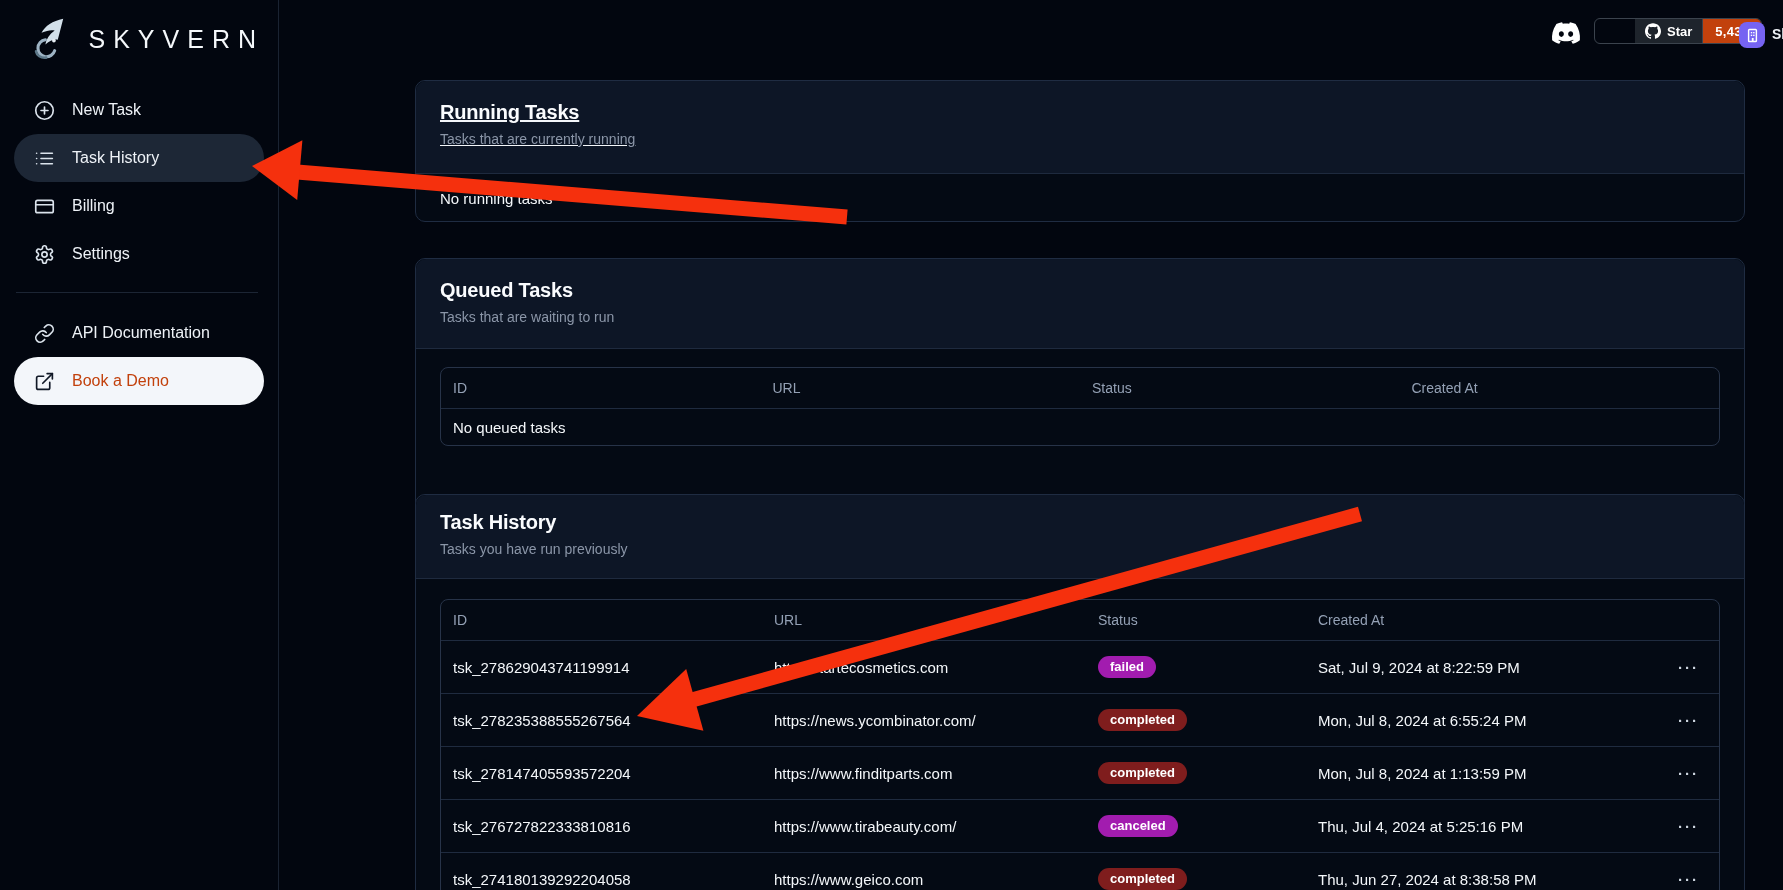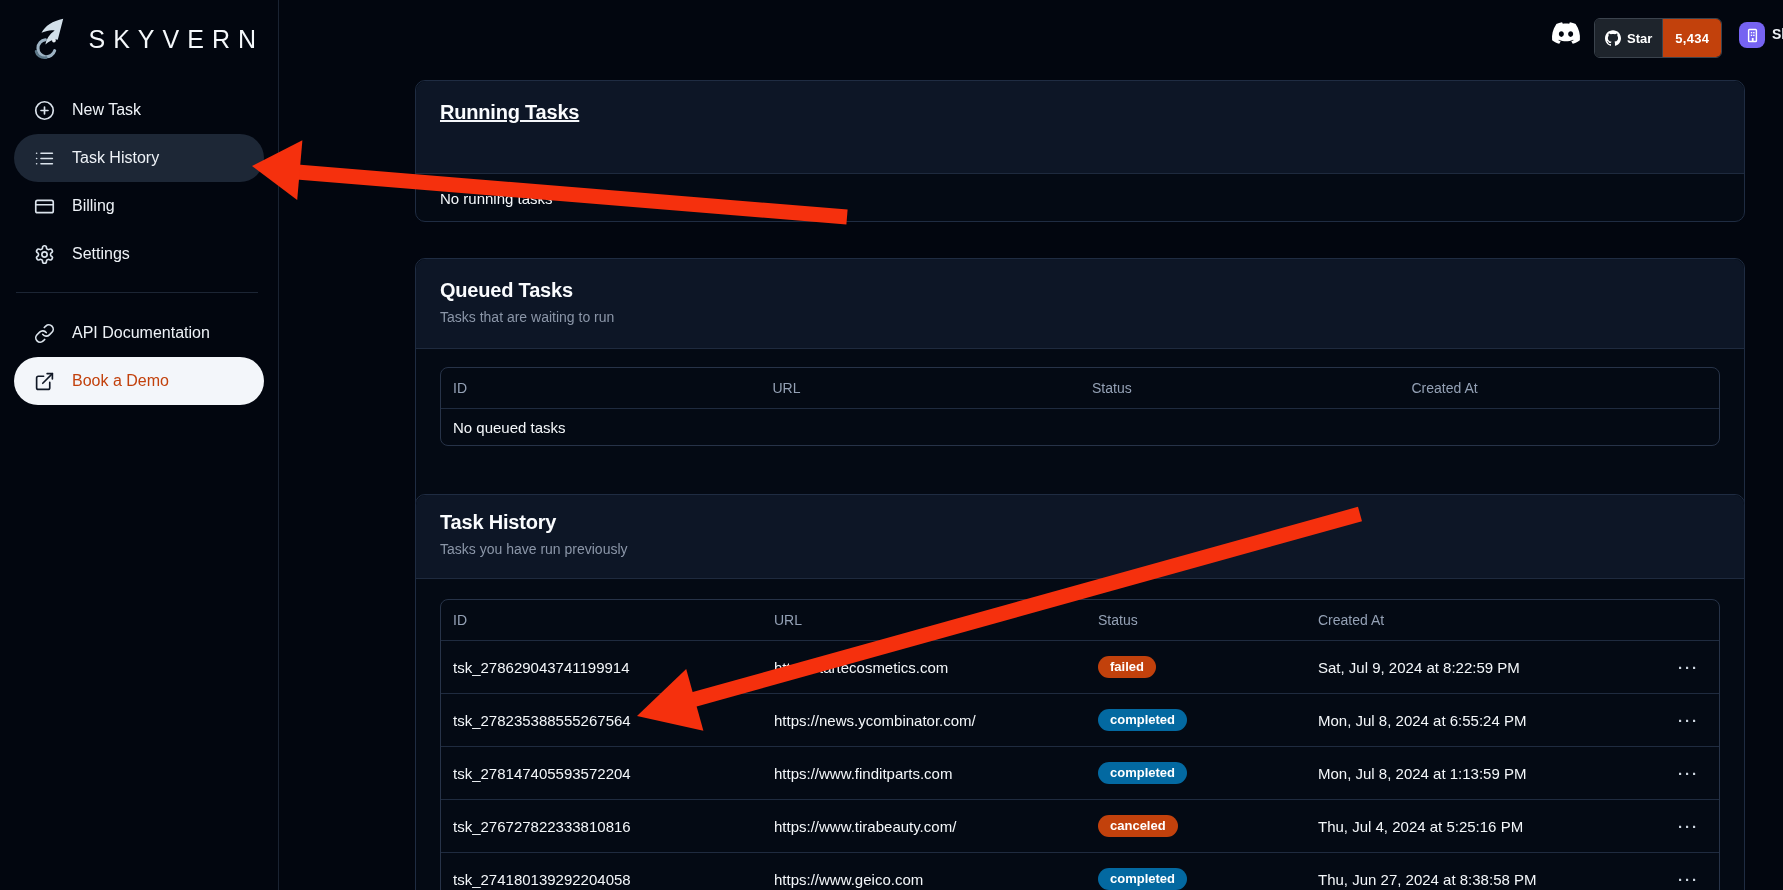--- a/index.html
+++ b/index.html
@@ -15,21 +15,21 @@
   .nav { margin:16px 14px 0; display:flex; flex-direction:column; }
   .nav-item { display:flex; align-items:center; gap:17px; height:48px; padding:0 20px; border-radius:24px; cursor:pointer; color:#eef2f7; font-size:16px; font-weight:500; }
   .nav-item.active { background:#1d2736; }
   .nav-item.demo { background:#f3f6fa; color:#c2410c; }
   .nav-item.demo .icn { stroke:#101826; }
   .icn { width:21px; height:21px; stroke:#dbe3ec; stroke-width:1.9; fill:none; stroke-linecap:round; stroke-linejoin:round; flex:0 0 auto; }
   .sidebar-divider { border:none; border-top:1px solid #1c2534; margin:14px 20px 3px 16px; }
 
   
   .discord { position:absolute; left:1550px; top:19px; width:32px; height:28px; cursor:pointer; }
-  .gh { position:absolute; left:1594px; top:18px; height:40px; display:flex; border:1px solid #3b434d; border-radius:6px; overflow:hidden; cursor:pointer; font-size:13px; font-weight:700; color:#fff; }
+  .gh { position:absolute; left:1594px; top:18px; height:26px; display:flex; border:1px solid #3b434d; border-radius:6px; overflow:hidden; cursor:pointer; font-size:13px; font-weight:700; color:#fff;padding-left:40px; }
   .gh-left { display:flex; align-items:center; gap:6px; padding:0 10px; background:#1e242c; border-right:1px solid #3b434d; }
   .gh-count { display:flex; align-items:center; padding:0 12px; background:#c2410c; letter-spacing:.3px; }
   .avatar { position:absolute; left:1739px; top:22px; width:26px; height:26px; border-radius:8px; background:#7663f2; display:flex; align-items:center; justify-content:center; cursor:pointer; }
   .account-name { position:absolute; left:1772px; top:26px; font-size:14px; font-weight:600; color:#eef2f7; white-space:nowrap; }
 
   
   .card { position:absolute; left:415px; width:1330px; background:#040a14; border:1px solid #1f2c42; border-radius:10px; }
   .card-running { top:80px; height:142px; }
   .card-queued  { top:258px; height:260px; }
   .card-history { top:494px; height:470px; }
@@ -49,22 +49,22 @@
   .grid-5 { grid-template-columns:321px 324px 220px 360px 1fr; }
   .grid-4 { grid-template-columns:repeat(4,1fr); }
   .tbl-head { height:40px; }
   .tbl-head .cell { color:#94a1b5; font-size:14px; font-weight:500; }
   .cell { padding:0 12px; white-space:nowrap; overflow:hidden; }
   .tbl-body .tbl-row { height:53px; border-top:1px solid #1f2b3f; cursor:pointer; }
   .tbl-empty { height:35px; border-top:1px solid #1f2b3f; display:flex; align-items:center; padding:18px 12px; font-size:15px; color:#f4f7fa; }
   .cell-id, .cell-url, .cell-created { font-size:15px; color:#f4f7fa; }
   .cell-actions { text-align:right; padding-right:22px; color:#cdd6e0; font-size:15px; font-weight:700; letter-spacing:2px; cursor:pointer; }
   .badge { display:inline-block; padding:4px 12px; border-radius:999px; font-size:13px; font-weight:600; color:#fff; line-height:1.1; }
-  .badge[data-status="completed"] { background:#0369a1; }
-  .badge[data-status="failed"], .badge[data-status="canceled"] { background:#c2410c; }
+  .badge[data-status="completed"] { background:#7f1d1d; }
+  .badge[data-status="failed"], .badge[data-status="canceled"] { background:#a21caf; }
 
   
   .annotations { position:absolute; left:0; top:0; width:1783px; height:890px; pointer-events:none; z-index:50; }
 </style>
 </head>
 <body>
 
 <div class="app">
 
   <aside class="sidebar">
@@ -151,20 +151,21 @@
         <rect x="9.6" y="10.8" width="2" height="2" fill="#fff"></rect>
         <rect x="12.9" y="10.8" width="2" height="2" fill="#fff"></rect>
         <rect x="11" y="15.5" width="2.6" height="5" fill="#fff"></rect>
       </svg>
   </div>
   <span class="account-name">Sk</span>
 
   <section class="card card-running">
     <div class="card-header">
       <div class="card-title">Running Tasks</div>
+      <div class="card-subtitle">Tasks that are currently running</div>
     </div>
     <div class="card-empty">No running tasks</div>
   </section>
 
   <section class="card card-queued">
     <div class="card-header">
       <div class="card-title">Queued Tasks</div>
       <div class="card-subtitle">Tasks that are waiting to run</div>
     </div>
     <div class="card-body">

